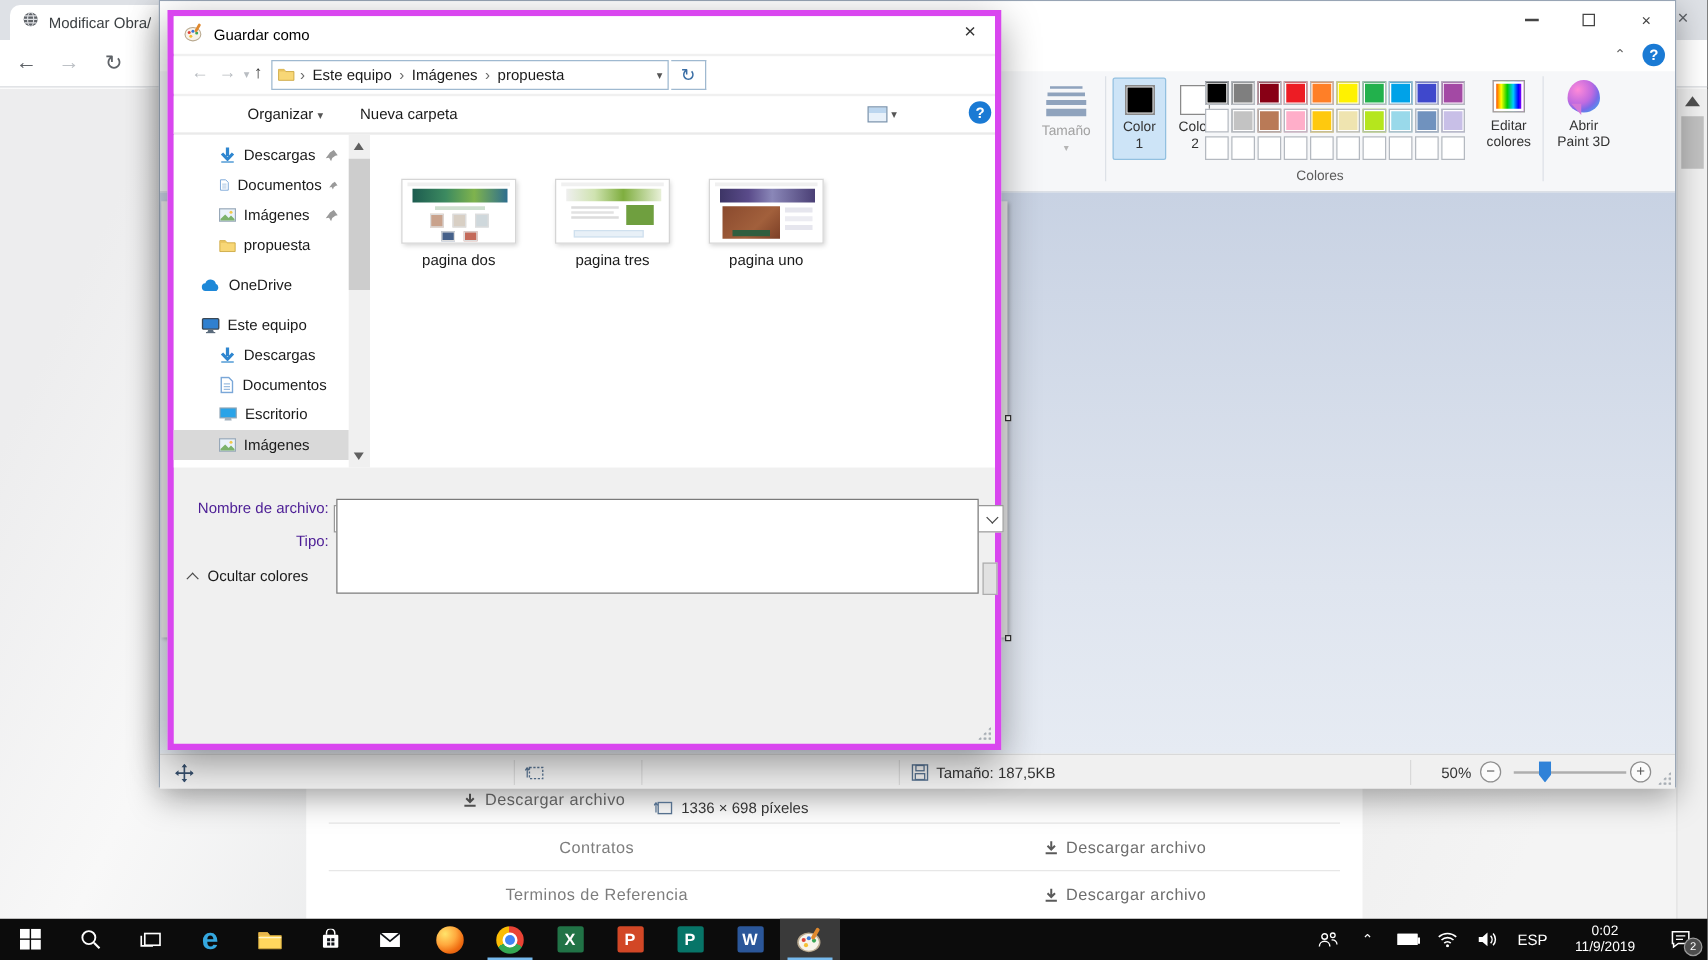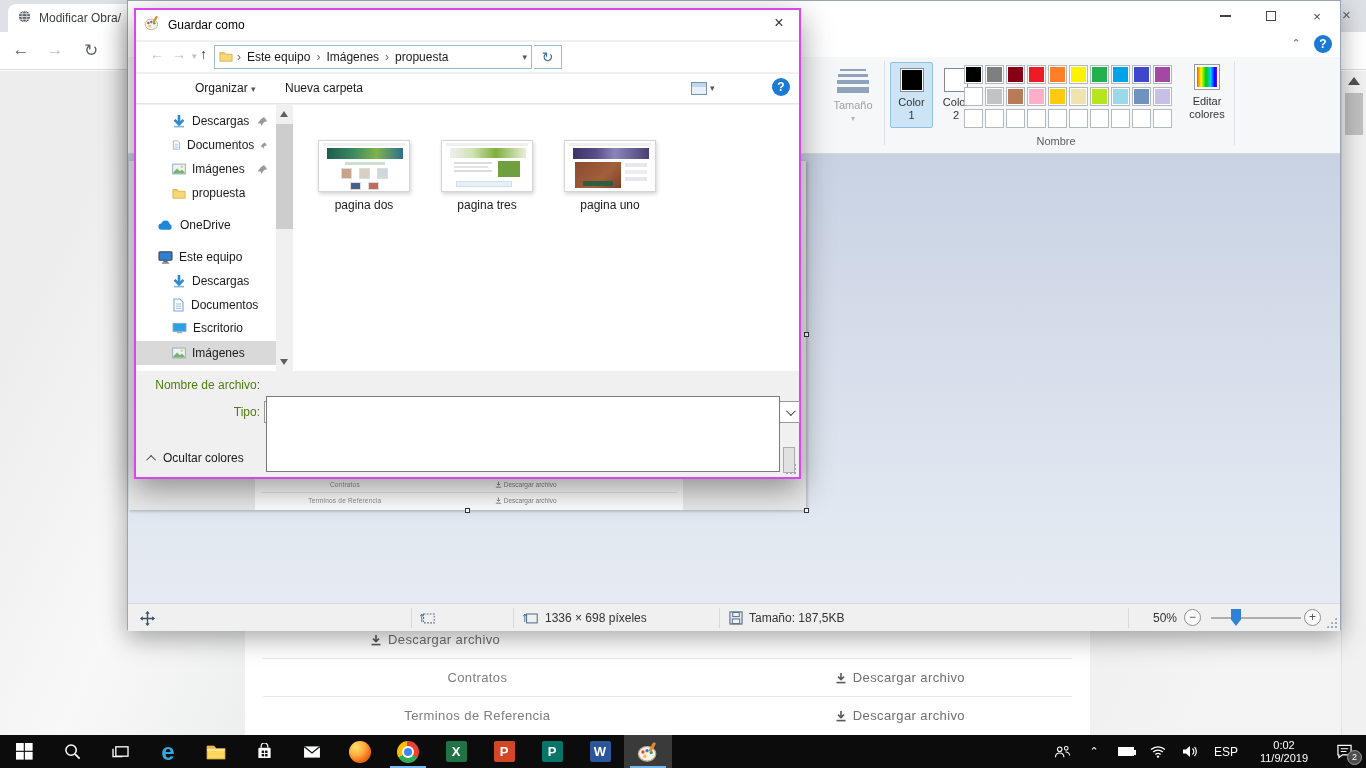--- a/index.html
+++ b/index.html
@@ -73,21 +73,21 @@
   .handle{position:absolute;width:5px;height:5px;background:#fff;border:1px solid #333;}
   .p-status{position:absolute;left:0;top:602px;width:100%;height:28px;background:#f0f0f0;border-top:1px solid #d9d9d9;}
   .st-sep{position:absolute;top:4px;width:1px;height:20px;background:#d9d9d9;}
   .st-item{position:absolute;top:0;height:28px;display:flex;align-items:center;gap:6px;font-size:12px;color:#333;}
   .zoom-circle{width:17px;height:17px;border:1px solid #8f8f8f;border-radius:50%;background:#fbfbfb;color:#555;font-size:12px;line-height:15px;text-align:center;}
   .zoom-track{position:absolute;left:1083px;top:13px;width:90px;height:2px;background:#aeaeae;}
   .zoom-thumb{position:absolute;left:1103px;top:5px;width:10px;height:17px;background:#2f82d8;clip-path:polygon(0 0,100% 0,100% 62%,50% 100%,0 62%);}
   .grip{position:absolute;width:11px;height:11px;background-image:radial-gradient(#a2a8b0 1px,transparent 1.2px);background-size:4px 4px;clip-path:polygon(100% 0,100% 100%,0 100%);}
 
   
-  .dialog{position:absolute;left:134px;top:8px;width:667px;height:471px;z-index:20;background:#f0f0f0;border:2px solid #d946ef;box-shadow:0 10px 30px rgba(0,0,0,.4);}
+  .dialog{position:absolute;left:134px;top:8px;width:667px;height:592px;z-index:20;background:#f0f0f0;border:5px solid #d946ef;box-shadow:0 10px 30px rgba(0,0,0,.4);}
   .d-title{position:absolute;left:0;top:0;width:100%;height:30px;background:#fff;display:flex;align-items:center;padding-left:8px;gap:8px;}
   .d-title-text{font-size:12px;color:#000;}
   .d-close{position:absolute;right:0;top:0;width:40px;height:28px;text-align:center;line-height:26px;font-size:16px;color:#333;}
   .d-addr{position:absolute;left:0;top:32px;width:100%;height:30px;background:#fff;}
   .d-nav{position:absolute;top:4px;font-size:14px;color:#b9bdc2;}
   .d-nav.on{color:#333;}
   .crumb-box{position:absolute;left:78px;top:3px;width:318px;height:24px;background:#fff;border:1px solid #9fb9d0;display:flex;align-items:center;padding:0 4px;gap:4px;font-size:12px;color:#1a1a1a;}
   .crumb-sep{color:#6a6a6a;font-size:12px;}
   .crumb-chev{margin-left:auto;color:#555;font-size:9px;}
   .refresh-btn{position:absolute;left:398px;top:3px;width:28px;height:24px;border:1px solid #9fb9d0;border-left:none;background:#fff;text-align:center;line-height:22px;color:#3a6ea5;font-size:14px;}
@@ -106,21 +106,21 @@
   .nav-row .pin{margin-left:auto;margin-right:8px;}
   .pane-scroll{position:absolute;left:140px;top:0;width:17px;height:100%;background:#f0f0f0;}
   .ps-arrow{position:absolute;left:4px;width:0;height:0;border-left:4.5px solid transparent;border-right:4.5px solid transparent;}
   .ps-thumb{position:absolute;left:0;top:19px;width:17px;height:105px;background:#cdcdcd;}
   .file-cell{position:absolute;top:35px;width:122px;height:85px;text-align:center;}
   .thumb{position:relative;width:92px;height:52px;margin:0 auto;background:#fff;border:1px solid #d5d5d5;box-shadow:1px 2px 4px rgba(0,0,0,.18);}
   .thumb .bar{position:absolute;left:4px;top:2px;right:4px;height:3px;background:#f0f0f0;}
   .file-label{margin-top:6px;font-size:12px;color:#1a1a1a;}
   .tm{position:absolute;}
   .fname-row{position:absolute;left:0;top:364px;width:100%;height:22px;}
-  .fname-label,.ftype-label{position:absolute;left:0;top:4px;width:124px;text-align:right;font-size:12px;color:#4d7c0f;}
+  .fname-label,.ftype-label{position:absolute;left:0;top:22px;width:124px;text-align:right;font-size:12px;color:#4c1d95;}
   .fname-input{position:absolute;left:128px;top:0;width:536px;height:22px;background:#fff;border:1px solid #0078d7;display:flex;align-items:center;padding-left:5px;font-size:12px;color:#000;}
   .caret{width:1px;height:14px;background:#000;margin-left:2px;animation:blink 1s steps(1) infinite;}
   @keyframes blink{50%{opacity:0;}}
   .combo-chev{position:absolute;right:1px;top:1px;width:17px;height:18px;display:flex;align-items:center;justify-content:center;}
   .chev-down{width:7px;height:7px;border-right:1.5px solid #444;border-bottom:1.5px solid #444;transform:rotate(45deg) translateY(-2px);}
   .ftype-row{position:absolute;left:0;top:391px;width:100%;height:22px;}
   .ftype-combo{position:absolute;left:128px;top:0;width:536px;height:22px;background:#fff;border:1px solid #999;}
   .dropdown-panel{position:absolute;left:130px;top:386px;width:514px;height:76px;background:#fff;border:1px solid #7a7a7a;z-index:3;}
   .btn-sliver{position:absolute;left:647px;top:437px;width:12px;height:26px;background:#e1e1e1;border:1px solid #adadad;z-index:2;}
   .hide-folders{position:absolute;left:13px;top:441px;display:flex;align-items:center;gap:7px;font-size:12px;color:#1a1a1a;}
@@ -277,21 +277,28 @@
           <span class="pal-cell" style="left:126px;top:44px;"></span>
           <span class="pal-cell" style="left:147px;top:44px;"></span>
           <span class="pal-cell" style="left:168px;top:44px;"></span>
           <span class="pal-cell" style="left:189px;top:44px;"></span>
         </div>
       <div class="rb-editbtn" style="left:1056px;">
         <div class="rb-rainbow"></div>
         <span style="display:inline-block;width:44px;">Editar colores</span>
       </div>
       <div class="rb-vsep" style="left:1106px;"></div>
-      <div class="rb-group-label" style="left:757px;width:342px;">Nombre</div>
+      <div class="rb-p3d" style="left:1112px;">
+        <div class="p3d-ic">
+            <div class="p3d-drop"></div>
+            <div class="p3d-tip"></div>
+          </div>
+        <span style="display:inline-block;width:50px;">Abrir Paint 3D</span>
+      </div>
+      <div class="rb-group-label" style="left:757px;width:342px;">Colores</div>
     </div>
     <div class="p-workspace">
       <div class="p-canvas">
         <div class="cv-card">
           <div class="cv-rows" id="canvas-rows">
               <div class="cv-row">
        <div class="cv-name">Contratos</div>
        <div class="cv-link">
                   <svg width="7" height="7" viewBox="0 0 12 12">
                     <path d="M6 1v6M3 4.6L6 7.6 9 4.6" stroke="#828282" stroke-width="1.6" fill="none"></path>
@@ -326,21 +333,21 @@
           </svg>
       </div>
       <div class="st-sep" style="left:283px;"></div>
       <div class="st-item" style="left:292px;">
         <svg width="16" height="14" viewBox="0 0 18 15">
             <rect x="4" y="3" width="12" height="10" fill="none" stroke="#55708e" stroke-width="1.2" stroke-dasharray="2 1.5"></rect>
             <path d="M2 12V3M2 3l-1.7 2.6M2 3l1.7 2.6" stroke="#55708e" stroke-width="1.1" fill="none"></path>
           </svg>
       </div>
       <div class="st-sep" style="left:385px;"></div>
-      <div class="st-item" style="left:395px;">
+      <div class="st-item" style="left:395px;margin-top:28px;">
         <svg width="16" height="14" viewBox="0 0 18 15">
             <rect x="4" y="3" width="12" height="10" fill="none" stroke="#55708e" stroke-width="1.2"></rect>
             <path d="M2 12V3M2 3l-1.7 2.6M2 3l1.7 2.6" stroke="#55708e" stroke-width="1.1" fill="none"></path>
           </svg>
         <span>1336 × 698 píxeles</span>
       </div>
       <div class="st-sep" style="left:591px;"></div>
       <div class="st-item" style="left:601px;">
         <svg width="14" height="14" viewBox="0 0 15 15">
             <rect x="1" y="1" width="13" height="13" fill="none" stroke="#55708e" stroke-width="1.2"></rect>

